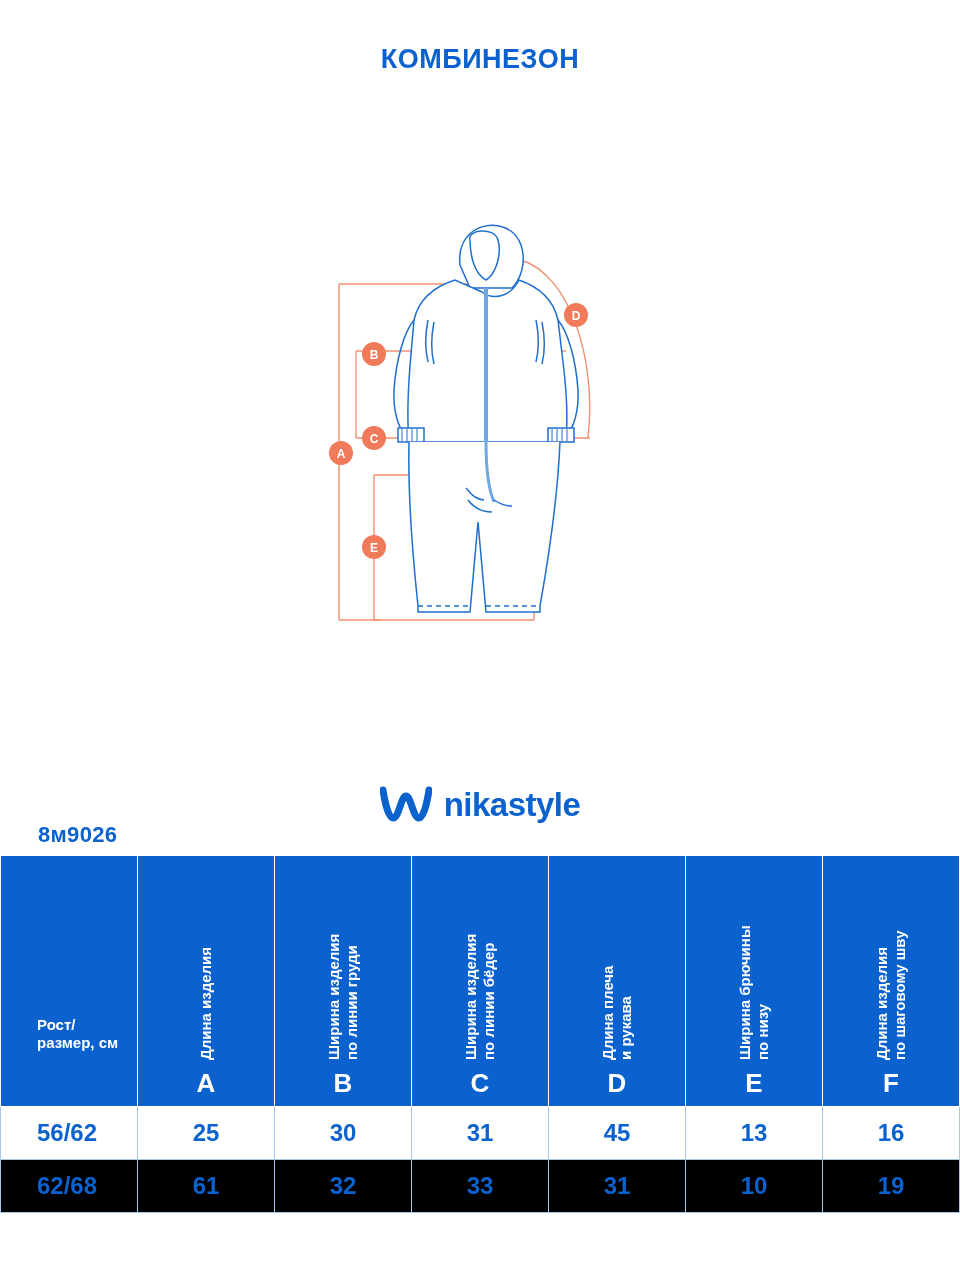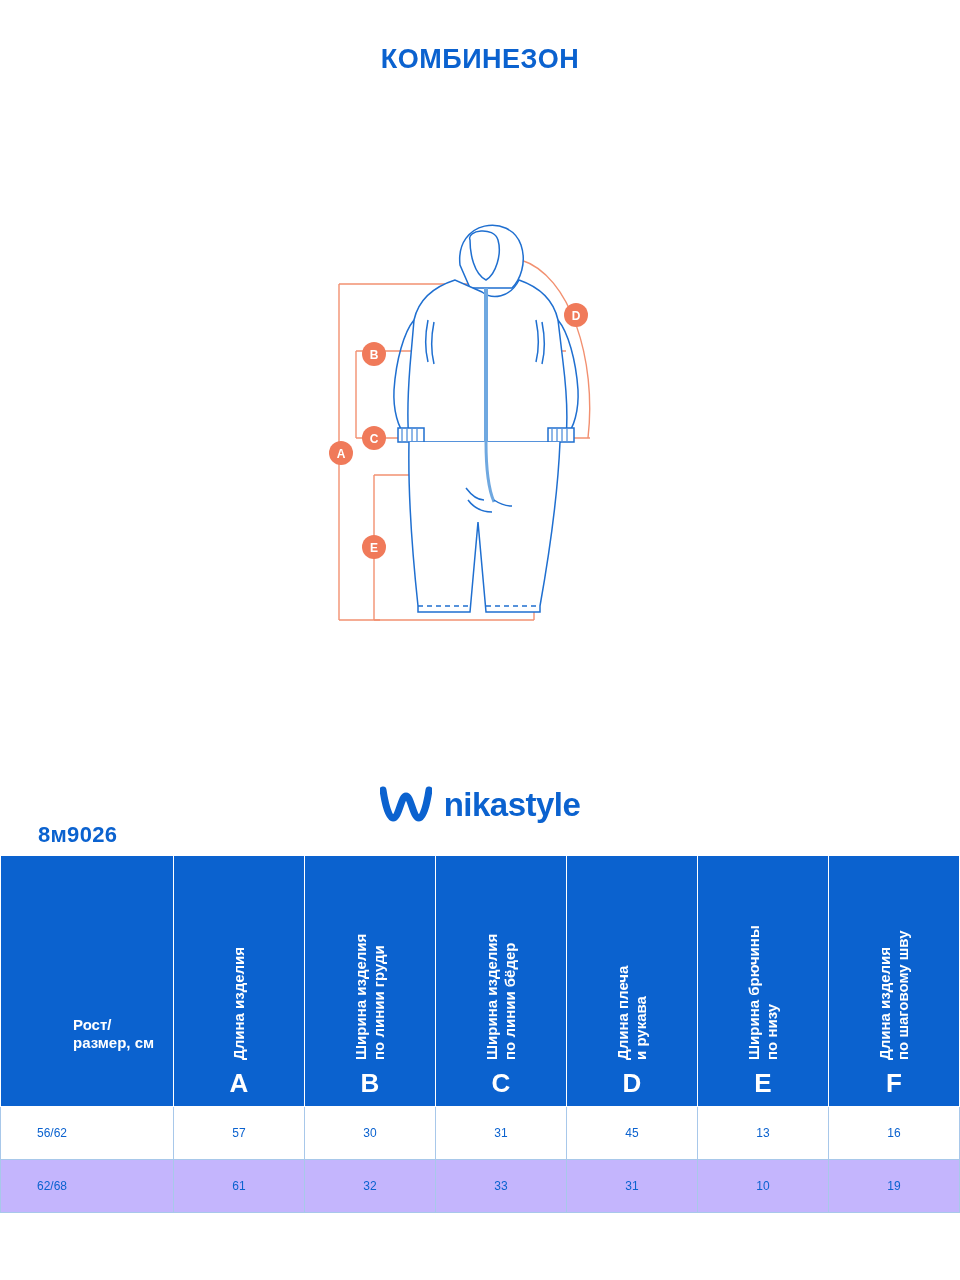--- a/index.html
+++ b/index.html
@@ -89,21 +89,20 @@
     color: #ffffff;
     border: 1px solid #ffffff;
     height: 240px;
     vertical-align: bottom;
     padding: 0 0 10px 0;
     font-size: 15px;
     font-weight: bold;
   }
   th.col-first {
     width: 136px;
-    padding-left: 36px;
   }
   .vert-label {
     writing-mode: vertical-rl;
     transform: rotate(180deg);
     white-space: pre-line;
     line-height: 1.18;
     font-size: 15px;
     font-weight: bold;
     text-align: left;
     margin: 0 auto 10px auto;
@@ -122,27 +121,27 @@
     font-weight: bold;
     line-height: 1.2;
     text-align: left;
     padding-left: 36px;
     padding-bottom: 44px;
   }
   tbody td {
     border: 1px solid #a8c8ea;
     height: 50px;
     text-align: center;
-    font-size: 12px;
-    font-weight: normal;
+    font-size: 24px;
+    font-weight: bold;
     color: #0b62cf;
     background: #ffffff;
   }
   tbody tr.alt td {
-    background: #c4b5fd;
+    background: #000000;
   }
   tbody td.size-cell {
     text-align: left;
     padding-left: 36px;
   }
 </style>
 </head>
 <body>
 
 <div class="page">
@@ -276,21 +275,21 @@
           <th>
             <div class="vert-label">Длина изделия
 по шаговому шву</div>
             <span class="letter">F</span>
           </th>
         </tr>
       </thead>
       <tbody>
         <tr>
           <td class="size-cell">56/62</td>
-          <td>57</td>
+          <td>25</td>
           <td>30</td>
           <td>31</td>
           <td>45</td>
           <td>13</td>
           <td>16</td>
         </tr>
         <tr class="alt">
           <td class="size-cell">62/68</td>
           <td>61</td>
           <td>32</td>

